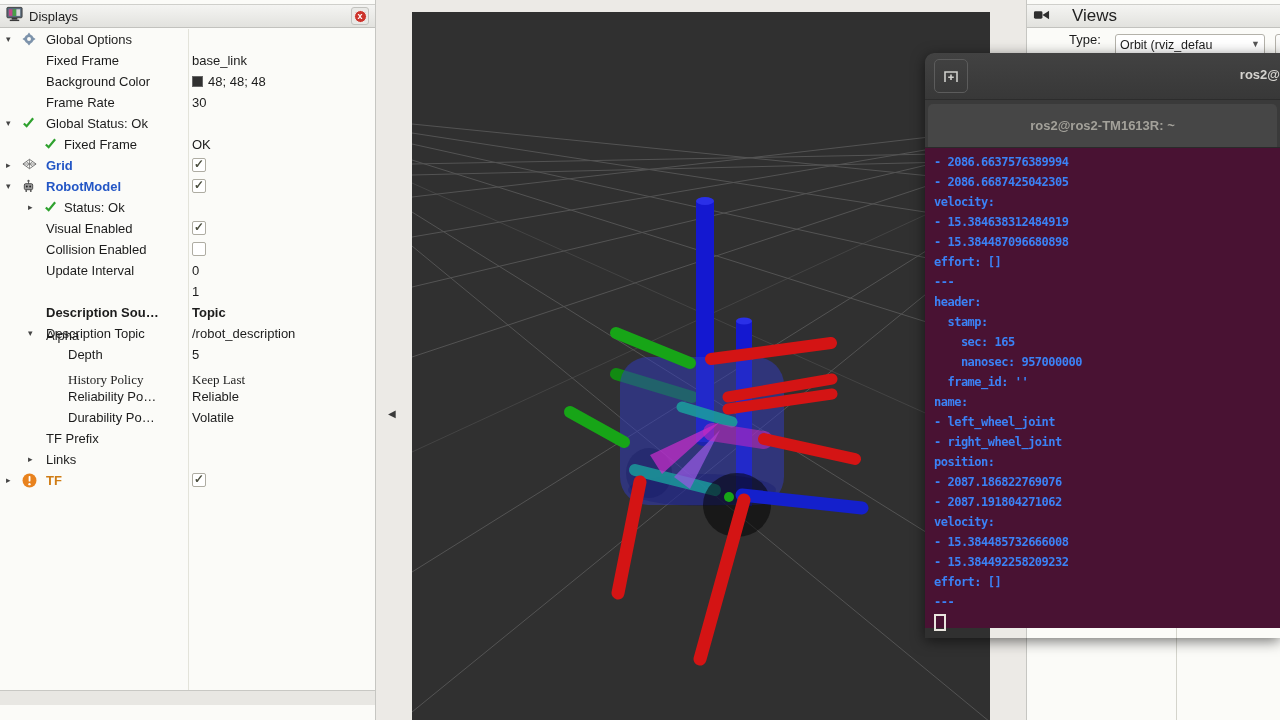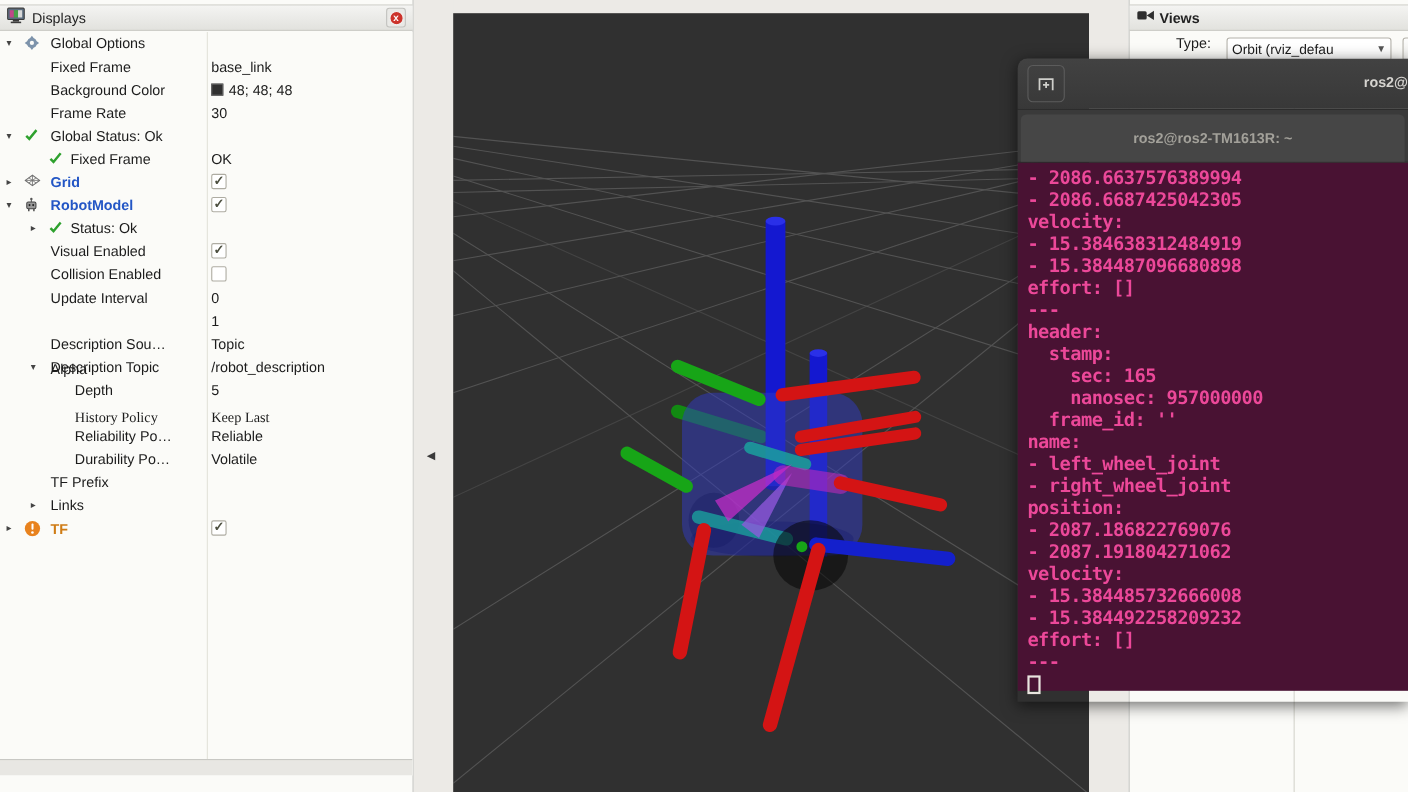--- a/index.html
+++ b/index.html
@@ -37,21 +37,21 @@
 
   
   .viewport { position:absolute; left:412px; top:12px; width:578px; height:708px; background:#303030; }
   .viewport svg { position:absolute; left:0; top:0; }
 
   
   .views-panel { position:absolute; left:1026px; top:0; width:254px; height:720px; background:#fbfbf8; border-left:1px solid #c6c6c2; }
   .views-header { position:absolute; left:0; top:4px; width:100%; height:24px;
     background:linear-gradient(#f4f4f2,#e2e2de); border-top:1px solid #cfcfcb; border-bottom:1px solid #c2c2be;
     display:flex; align-items:center; padding:0 6px; }
-  .views-header .ph-title { font-size:13px; color:#222; margin-left:4px;font-weight:bold; }
+  .views-header .ph-title { font-size:17px; color:#222; margin-left:22px; }
   .views-type-row { position:absolute; left:0; top:32px; width:100%; height:26px; display:flex; align-items:flex-start;margin-left:36px; }
   .views-type-label { font-size:13px; color:#1c1c1c; margin-left:6px; }
   .combo { position:absolute; left:52px; top:2px; width:150px; height:22px; background:#fff; border:1px solid #b4b2aa; border-radius:3px;
     font-size:12.5px; color:#1c1c1c; display:flex; align-items:center; padding:0 4px; overflow:hidden; white-space:nowrap; }
   .combo .caret { position:absolute; right:4px; top:4px; font-size:9px; color:#555; }
   .zero-btn { position:absolute; left:212px; top:2px; width:70px; height:22px; background:linear-gradient(#fdfdfc,#ededea);
     border:1px solid #b4b2aa; border-radius:3px; font-size:12.5px; color:#1c1c1c; display:flex; align-items:center; justify-content:center; overflow:hidden; }
   .views-divider { position:absolute; left:149px; top:60px; bottom:0; width:1px; background:#d4d4cc; }
 
   
@@ -59,22 +59,22 @@
     box-shadow:0 3px 14px rgba(0,0,0,0.55); border-top-left-radius:9px; overflow:hidden; }
   .term-titlebar { position:absolute; left:0; top:0; width:100%; height:47px; background:linear-gradient(#424242,#383838);
     border-top-left-radius:9px; border-bottom:1px solid #2c2c2c; }
   .newtab-btn { position:absolute; left:9px; top:6px; width:34px; height:34px; border:1px solid #5c5c5c; border-radius:5px;
     display:flex; align-items:center; justify-content:center; background:transparent; }
   .term-wintitle { position:absolute; right:0; top:14px; font-size:13px; font-weight:bold; color:#d6d4d0; white-space:nowrap; }
   .term-tabbar { position:absolute; left:0; top:47px; width:100%; height:48px; background:#3a3a3a; border-bottom:1px solid #2a2a2a; }
   .term-tab { position:absolute; left:3px; top:4px; right:3px; bottom:0; background:#464646; border-radius:5px 5px 0 0;
     display:flex; align-items:center; justify-content:center; font-size:13px; font-weight:600; color:#a3a19a; }
   .term-body { position:absolute; left:0; top:95px; width:100%; height:480px; background:#491233; padding:4px 0 0 9px; }
-  .term-line { font-family:"DejaVu Sans Mono", monospace; font-size:17px; font-weight:bold; line-height:20px;
-    color:#ec4899; white-space:pre; letter-spacing:-0.5px; }
+  .term-line { font-family:"DejaVu Sans Mono", monospace; font-size:12px; font-weight:bold; line-height:20px;
+    color:#3b82f6; white-space:pre; letter-spacing:-0.5px; }
   .term-cursor { width:12px; height:17px; border:2px solid #e9e5df; margin-top:2px; }
 </style>
 </head>
 <body>
 
 <div class="displays-panel">
   <div class="panel-header">
     <span>
       <svg width="17" height="16" viewBox="0 0 18 16">
           <rect x="1" y="1" width="16" height="11" rx="1" fill="#5a6b7c" stroke="#3a3a3a"></rect>
@@ -165,21 +165,21 @@
         <div class="cb"></div>
       </div>
       <div class="tree-row" style="top: 231px;">
         <span class="tree-label" style="left: 46px;">Update Interval</span>
         <span class="tree-value">0</span>
       </div>
       <div class="tree-row" style="top: 252px;">
         <span class="tree-label" style="left: 46px; margin-top: 44px;">Alpha</span>
         <span class="tree-value">1</span>
       </div>
-      <div class="tree-row" style="top: 273px;">
+      <div class="tree-row" style="top: 273px; font-weight: bold;">
         <span class="tree-label" style="left: 46px;">Description Sou…</span>
         <span class="tree-value">Topic</span>
       </div>
       <div class="tree-row" style="top: 294px;">
         <span class="tree-arrow" style="left: 28px;">▾</span>
         <span class="tree-label" style="left: 46px;">Description Topic</span>
         <span class="tree-value">/robot_description</span>
       </div>
       <div class="tree-row" style="top: 315px;">
         <span class="tree-label" style="left: 68px;">Depth</span>

